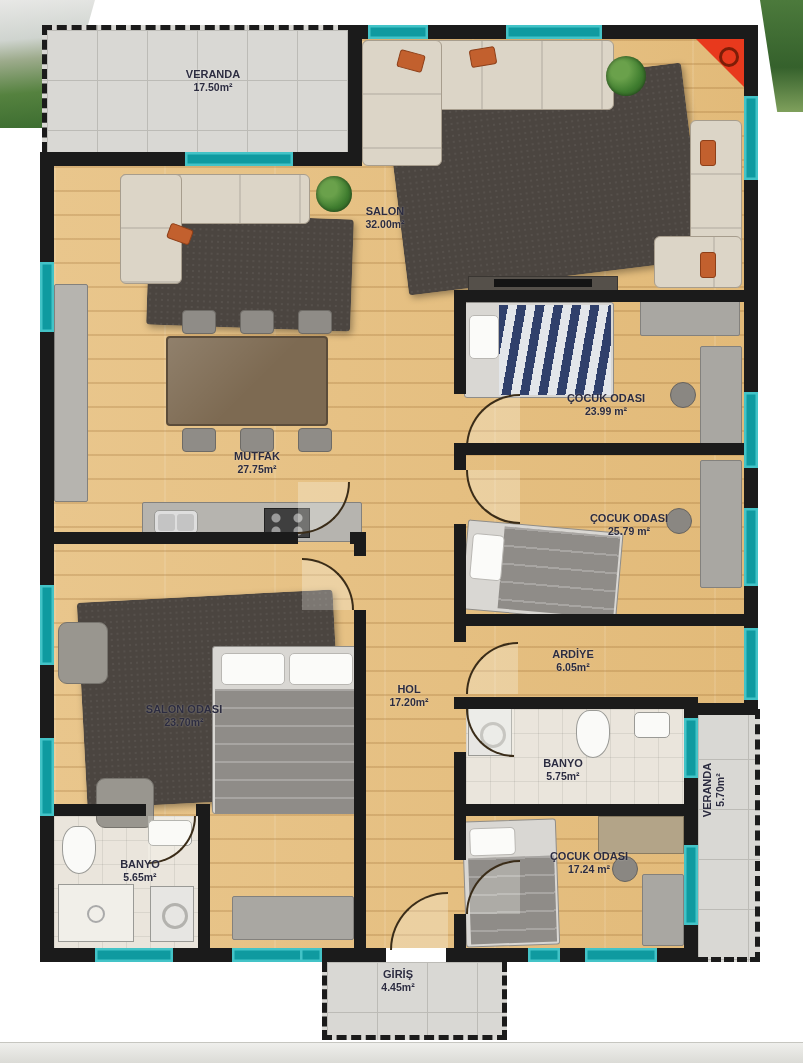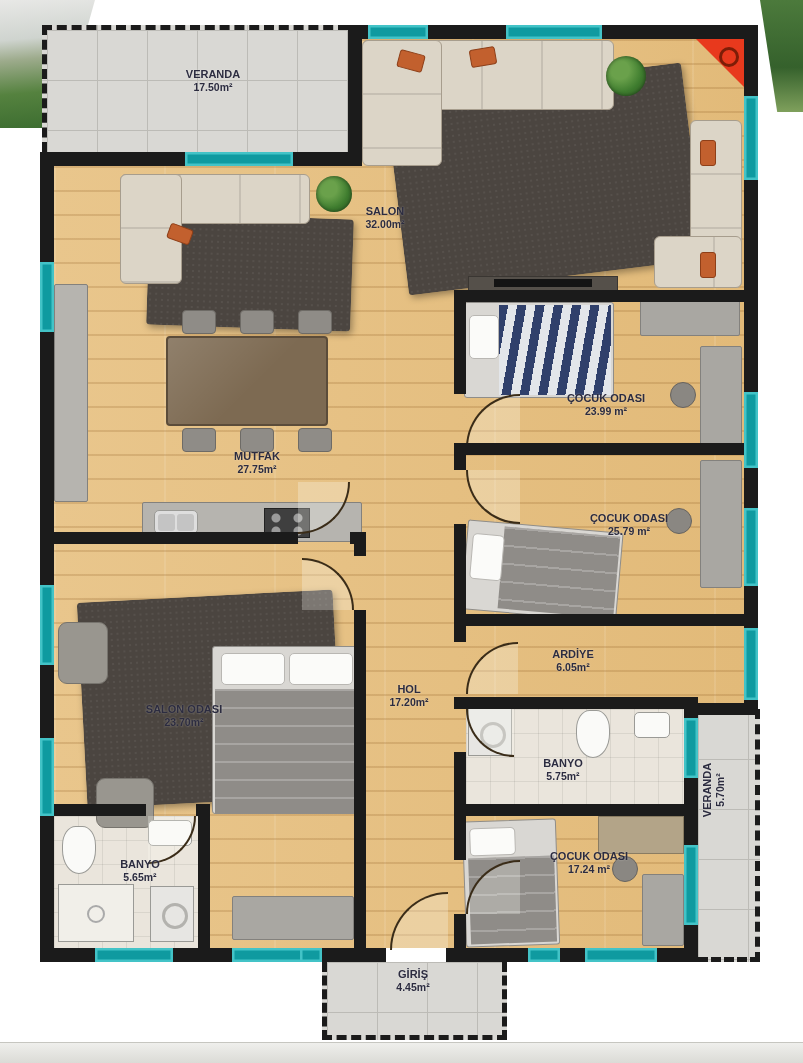--- a/index.html
+++ b/index.html
@@ -269,18 +269,18 @@
     <span class="area">5.75m²</span>
   </div>
   <div class="lbl" style="left:589px;top:850px;">
     <span>ÇOCUK ODASI</span>
     <span class="area">17.24 m²</span>
   </div>
   <div class="lbl vertical" style="left:714px;top:790px;">
     <span>VERANDA</span>
     <span class="area">5.70m²</span>
   </div>
-  <div class="lbl" style="left:413px;top:968px;">
+  <div class="lbl" style="left:398px;top:968px;">
     <span>GİRİŞ</span>
     <span class="area">4.45m²</span>
   </div>
 
 </div>
 
 </body></html>

